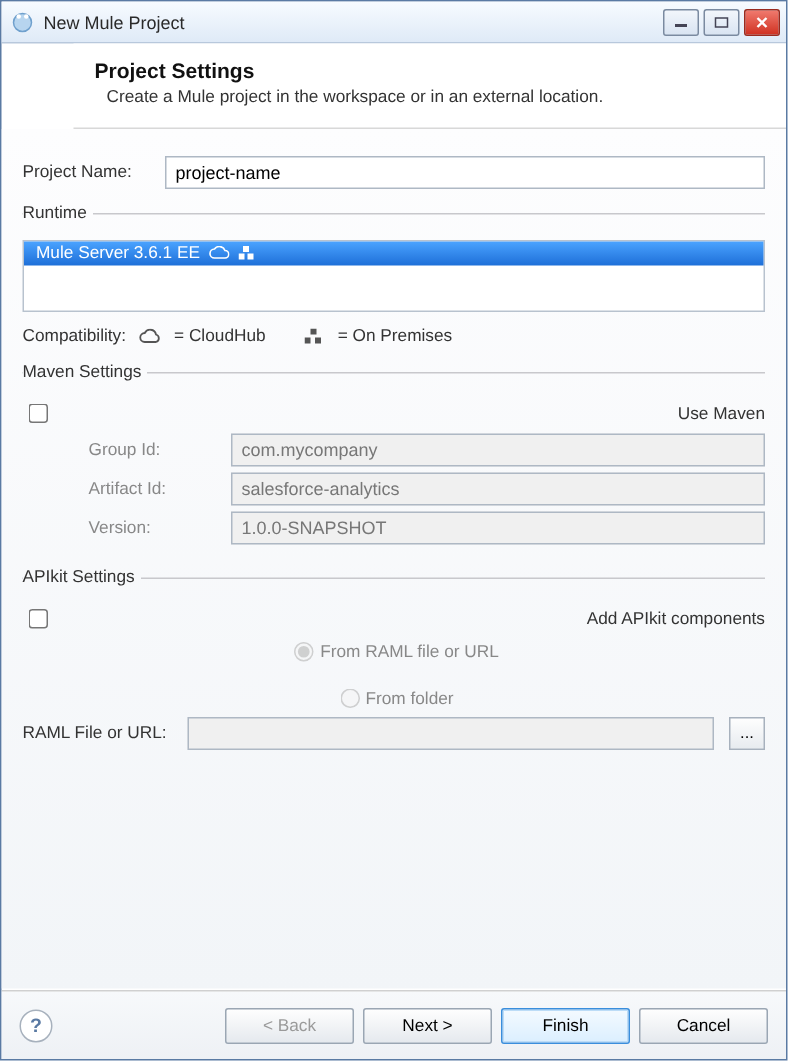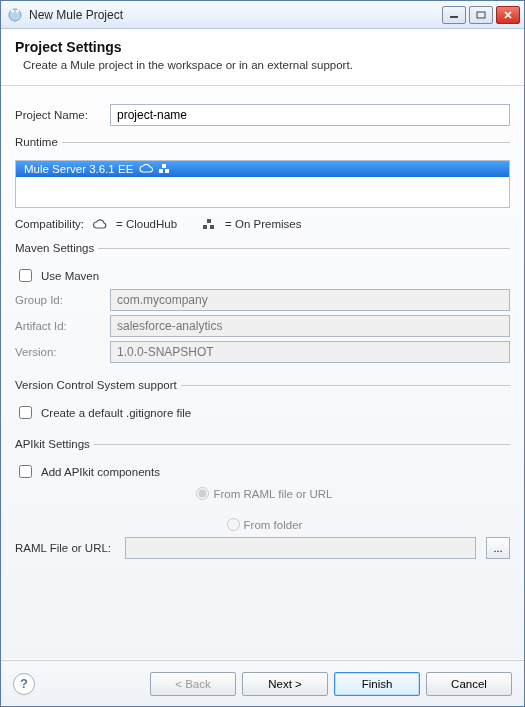--- a/index.html
+++ b/index.html
@@ -9,44 +9,44 @@
   
   .titlebar { height: 28px; background: linear-gradient(#f7fbff, #dfeaf7); display: flex; align-items: center; padding: 0 4px 0 6px; border-bottom: 1px solid #b8c8dc; }
   .titlebar .app-icon { width: 16px; height: 16px; margin-right: 6px; display: inline-flex; align-items: center; justify-content: center; }
   .titlebar .title { font-size: 12px; color: #2a2a2a; flex: 1; }
   .win-btns { display: flex; gap: 3px; }
   .win-btn { width: 24px; height: 18px; border: 1px solid #7a8aa0; border-radius: 2px; background: linear-gradient(#f2f6fb,#d9e4f2); display: flex; align-items: center; justify-content: center; cursor: pointer; }
   .win-btn.close { background: linear-gradient(#f07a6e,#d03222); border-color: #9a2a1e; }
   .win-btn svg { display: block; }
 
   
-  .banner { padding: 10px 14px 14px; border-bottom: 1px solid #d8d8d8; background: #fff; }
+  .banner { padding: 10px 14px 14px; border-bottom: 1px solid #d8d8d8; background: #fff; margin-left: 48px; }
   .banner h1 { margin: 0 0 4px 0; font-size: 14px; font-weight: 700; color: #111; }
   .banner p { margin: 0; font-size: 11.5px; color: #333; padding-left: 8px; }
 
   
   .content { padding: 14px; font-size: 11.5px; color: #333; background: linear-gradient(#fdfdfe,#f2f5f8); height: calc(707px - 28px - 60px - 46px); overflow: hidden; }
 
   fieldset { border: none; border-top: 1px solid #c8c8cc; margin: 10px 0 6px; padding: 8px 0 2px; }
   legend { padding: 0 4px 0 0; font-size: 11.5px; color: #333; }
 
   .row { display: flex; align-items: center; gap: 10px; margin: 4px 0; }
   .row label { min-width: 85px; color: #333; }
-  .row label.disabled { color: #888; }
+  .row label.disabled { color: #888; margin-left: 44px; }
   .row input[type=text] { flex: 1; height: 22px; border: 1px solid #aeb8c4; padding: 2px 6px; font-size: 12px; background: #fff; }
   .row input[type=text][disabled] { background: #f0f0f0; color: #777; }
 
   .runtime-box { border: 1px solid #b8c2ce; background: #fff; height: 48px; margin-top: 4px; }
   .runtime-row { height: 16px; background: linear-gradient(#4aa3ff,#1e6fd8); color: #fff; display: flex; align-items: center; padding: 0 8px; font-size: 11.5px; gap: 6px; }
   .runtime-row .mini-icon { display: inline-flex; }
 
   .compat-row { display: flex; align-items: center; gap: 8px; margin-top: 10px; font-size: 11.5px; }
   .mini-icon svg { display: block; }
 
-  .chk-row { display: flex; align-items: center; gap: 6px; margin: 4px 0; }
+  .chk-row { display: flex; align-items: center; gap: 6px; margin: 4px 0; justify-content: space-between; }
   .chk-row input[type=checkbox] { width: 13px; height: 13px; }
   .chk-row label { font-size: 11.5px; }
 
   .radio-row { display: flex; align-items: center; gap: 18px; margin: 6px 0 6px 4px; flex-direction: column; }
   .radio-item { display: flex; align-items: center; gap: 4px; color: #888; font-size: 11.5px; }
   .radio-item input { margin: 0; }
 
   .browse-btn { width: 24px; height: 22px; border: 1px solid #a7b1bd; background: linear-gradient(#fefefe,#e7ebef); cursor: pointer; font-size: 11px; display: flex; align-items: center; justify-content: center; }
 
   
@@ -86,21 +86,21 @@
     <div class="win-btn close">
       <svg width="10" height="8" viewBox="0 0 10 8">
             <path d="M2 1 L8 7 M8 1 L2 7" stroke="#fff" stroke-width="1.6"></path>
           </svg>
     </div>
   </div>
 </div>
 
 <div class="banner">
   <h1>Project Settings</h1>
-  <p>Create a Mule project in the workspace or in an external support.</p>
+  <p>Create a Mule project in the workspace or in an external location.</p>
 </div>
 
 <div class="content">
 
   <div class="row">
     <label>Project Name:</label>
     <input type="text" value="project-name" style="">
   </div>
 
   <fieldset>
@@ -155,27 +155,20 @@
     <div class="row">
       <label class="disabled">Artifact Id:</label>
       <input type="text" disabled="" value="salesforce-analytics" style="">
     </div>
     <div class="row">
       <label class="disabled">Version:</label>
       <input type="text" disabled="" value="1.0.0-SNAPSHOT" style="">
     </div>
   </fieldset>
 
-  <fieldset>
-    <legend>Version Control System support</legend>
-    <div class="chk-row">
-      <input type="checkbox" id="gitign" style="">
-      <label for="gitign">Create a default .gitignore file</label>
-    </div>
-  </fieldset>
 
   <fieldset>
     <legend>APIkit Settings</legend>
     <div class="chk-row">
       <input type="checkbox" id="addapi" style="">
       <label for="addapi">Add APIkit components</label>
     </div>
     <div class="radio-row">
       <div class="radio-item">
         <input type="radio" name="src" checked="" disabled="" style="">

